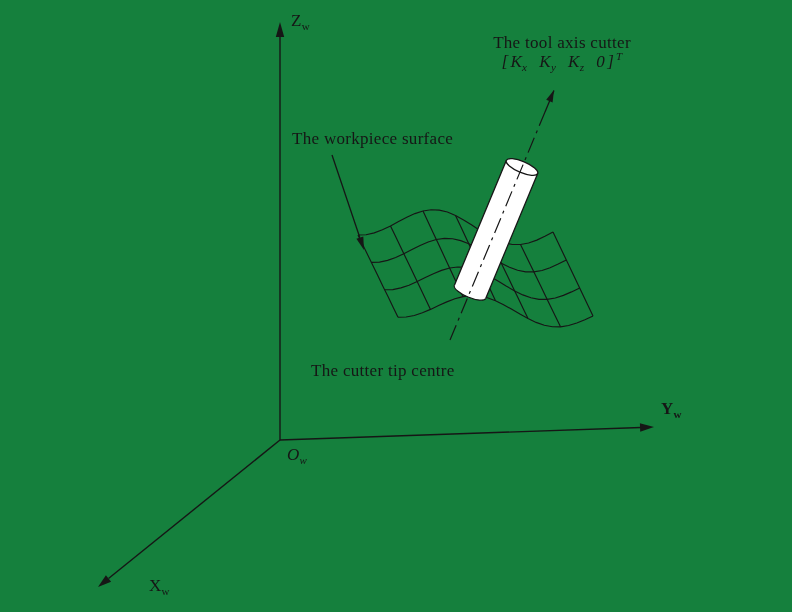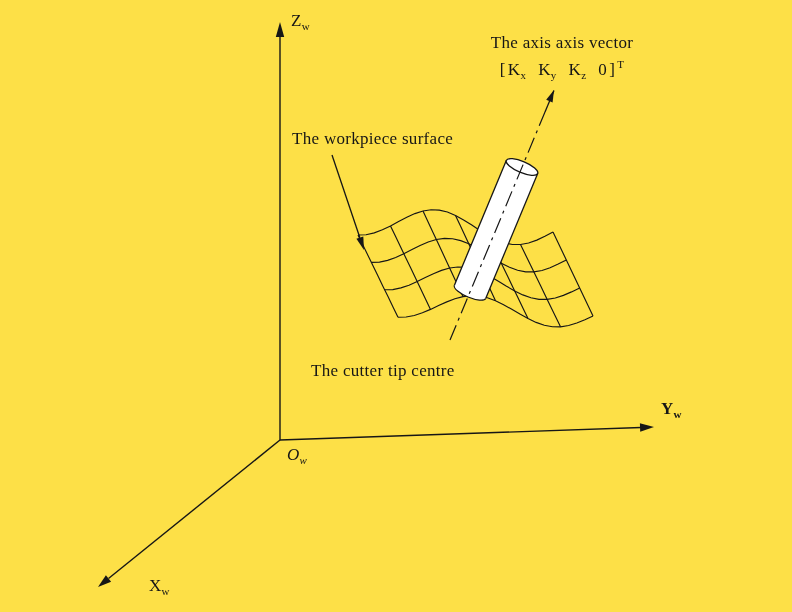--- a/index.html
+++ b/index.html
@@ -1,19 +1,19 @@
 <!DOCTYPE html>
 <html><head>
 <meta charset="utf-8">
 <style>
   html,body{margin:0;padding:0;background:#e8e8e8;}
   .figure{
     position:relative;
     width:792px;height:612px;
-    background:#fde047;
+    background:#15803d;
     font-family:"Liberation Serif","DejaVu Serif",serif;
     color:#161616;
     overflow:hidden;
   }
   .figure svg{position:absolute;left:0;top:0;}
   .label{
     position:absolute;
     font-size:17px;
     letter-spacing:0.3px;
     white-space:nowrap;
@@ -77,23 +77,23 @@
     <span>Y</span><sub>w</sub>
   </div>
   <div class="label" style="left:114px;top:576px;margin-left:35px;">
     <span>X</span><sub>w</sub>
   </div>
   <div class="label" style="left:287px;top:445px;font-style:italic;">
     <span>O</span><sub>w</sub>
   </div>
 
   <div class="label centered" style="left:462px;top:33px;width:200px;">
-    <span>The axis axis vector</span>
+    <span>The tool axis cutter</span>
   </div>
-  <div class="label centered vec" style="left:462px;top:60px;width:200px;">
+  <div class="label centered vec" style="left:462px;top:52px;width:200px;font-style:italic;">
     <span class="br">[</span><span class="term"><span>K</span><sub>x</sub></span><span class="term"><span>K</span><sub>y</sub></span><span class="term"><span>K</span><sub>z</sub></span><span class="term last"><span>0</span><sub></sub></span><span class="br">]</span><sup>T</sup>
   </div>
 
   <div class="label" style="left:292px;top:129px;">
     <span>The workpiece surface</span>
   </div>
 
   <div class="label" style="left:311px;top:361px;">
     <span>The cutter tip centre</span>
   </div>

